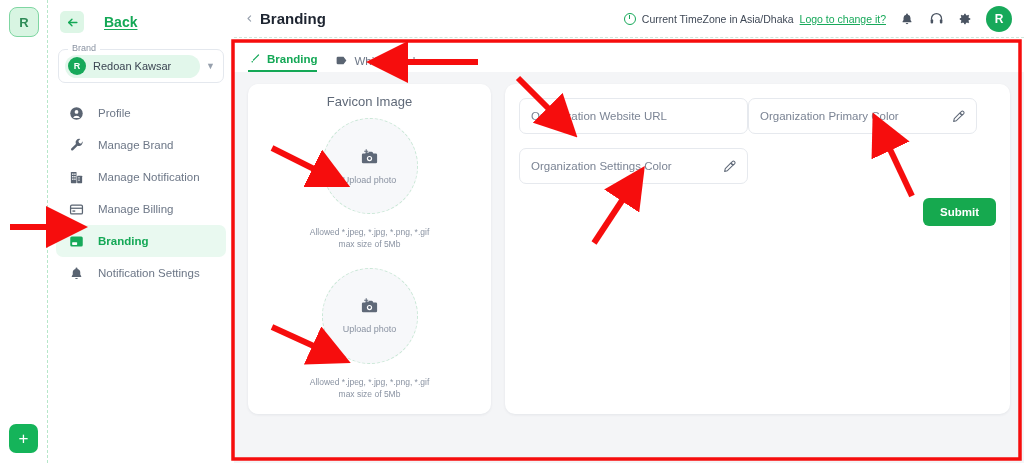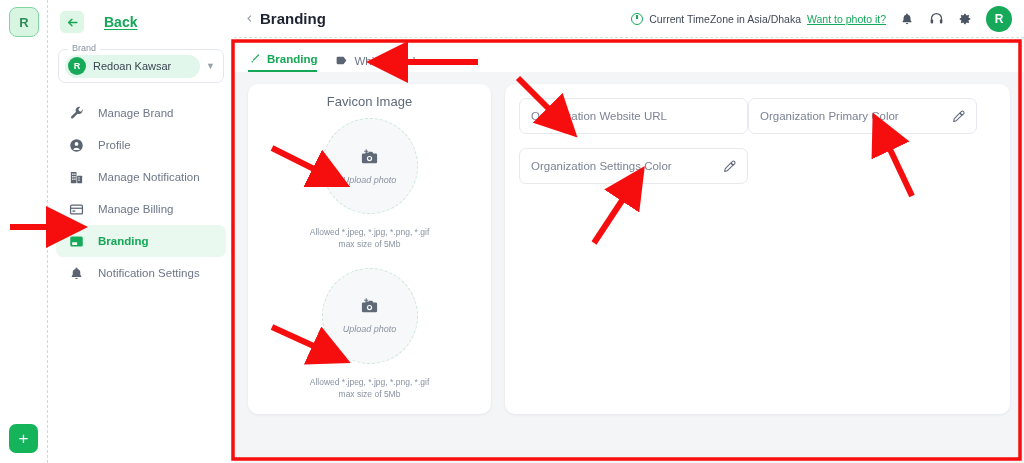--- a/index.html
+++ b/index.html
@@ -122,21 +122,21 @@
   }
   .card-left { width: 243px; height: 330px; padding-top: 10px; }
   .card-right { flex: 1; height: 330px; padding: 14px 14px 0 14px; }
 
   .upload-title { text-align: center; font-size: 13px; color: #5f6978; margin-bottom: 9px; }
   .dropzone {
     width: 96px; height: 96px; margin: 0 auto; border-radius: 50%;
     background: #f7f8fa; border: 1.3px dashed #c9e7d6;
     display: flex; flex-direction: column; align-items: center; justify-content: center; gap: 4px;
   }
-  .dz-label { font-size: 9px; color: #8a93a2; font-style: italic; }
+  .dz-label { font-size: 9px; color: #8a93a2; }
   .allowed { text-align: center; font-size: 8.5px; color: #8a93a2; line-height: 1.45; margin-top: 12px; }
 
   .field-row { display: flex; margin-bottom: 14px; }
   .field {
     height: 36px; border: 1px solid #e6e9ee; border-radius: 7px;
     display: flex; align-items: center; padding: 0 11px;
     font-size: 11.5px; color: #7b8494; background: #fff;
   }
   .field.half { width: 229px; }
   .field .fld-text { flex: 1; }
@@ -185,35 +185,35 @@
         <span class="brand-name">Redoan Kawsar</span>
       </span>
       <span class="brand-caret">▼</span>
     </div>
 
     <div class="nav-list">
 
       <div class="nav-item">
         <span class="nav-ico">
           <svg width="15" height="15" viewBox="0 0 24 24" fill="currentColor">
-            <path d="M21.7 5.2a5.9 5.9 0 0 1-7.9 7.1L6.4 19.7a2 2 0 0 1-2.8-2.8l7.4-7.4A5.9 5.9 0 0 1 18.1 1.6L15 4.7l1.1 3.2 3.2 1.1z"></path>
-          </svg>
-        </span>
-        <span class="nav-label">Manage Brand</span>
-      </div>
-
-      <div class="nav-item">
-        <span class="nav-ico">
-          <svg width="15" height="15" viewBox="0 0 24 24" fill="currentColor">
             <circle cx="12" cy="12" r="10" fill="currentColor"></circle>
             <circle cx="12" cy="9.4" r="3" fill="#ffffff"></circle>
             <path d="M6.4 19.2a6.2 6.2 0 0 1 11.2 0z" fill="#ffffff"></path>
           </svg>
         </span>
         <span class="nav-label">Profile</span>
+      </div>
+
+      <div class="nav-item">
+        <span class="nav-ico">
+          <svg width="15" height="15" viewBox="0 0 24 24" fill="currentColor">
+            <path d="M21.7 5.2a5.9 5.9 0 0 1-7.9 7.1L6.4 19.7a2 2 0 0 1-2.8-2.8l7.4-7.4A5.9 5.9 0 0 1 18.1 1.6L15 4.7l1.1 3.2 3.2 1.1z"></path>
+          </svg>
+        </span>
+        <span class="nav-label">Manage Brand</span>
       </div>
 
       <div class="nav-item">
         <span class="nav-ico">
           <svg width="15" height="15" viewBox="0 0 24 24" fill="currentColor">
             <rect x="3" y="3" width="9" height="18" rx="1"></rect>
             <rect x="13" y="9" width="8" height="12" rx="1"></rect>
             <rect x="5" y="5.6" width="2.2" height="2.2" fill="#fff"></rect>
             <rect x="8.4" y="5.6" width="2.2" height="2.2" fill="#fff"></rect>
             <rect x="5" y="9.6" width="2.2" height="2.2" fill="#fff"></rect>
@@ -268,21 +268,21 @@
         <svg width="9" height="9" viewBox="0 0 24 24" fill="none" stroke="currentColor" stroke-width="3" stroke-linecap="round" stroke-linejoin="round">
           <polyline points="15 5 8 12 15 19"></polyline>
         </svg>
       </span>
       <span class="page-title">Branding</span>
 
       <div class="topbar-right">
         <span class="tz">
           <span class="tz-clock"></span>
           <span>Current TimeZone in Asia/Dhaka</span>
-          <span class="tz-link">Want to photo it?</span>
+          <span class="tz-link">Logo to change it?</span>
         </span>
         <span class="hdr-ico">
           <svg width="14" height="14" viewBox="0 0 24 24" fill="currentColor">
             <path d="M12 2.5a1.6 1.6 0 0 1 1.6 1.6v.5a5.6 5.6 0 0 1 4.4 5.5v3.6l1.6 2.6a.8.8 0 0 1-.7 1.2H5.1a.8.8 0 0 1-.7-1.2L6 13.7v-3.6a5.6 5.6 0 0 1 4.4-5.5v-.5A1.6 1.6 0 0 1 12 2.5z"></path>
             <path d="M9.6 19a2.5 2.5 0 0 0 4.8 0z"></path>
           </svg>
         </span>
         <span class="hdr-ico">
           <svg width="15" height="15" viewBox="0 0 24 24" fill="none" stroke="currentColor" stroke-width="2">
             <path d="M4 14v-2a8 8 0 0 1 16 0v2"></path>
@@ -386,20 +386,23 @@
             <span class="fld-text">Organization Settings Color</span>
             <span class="pipette">
               <svg width="13" height="13" viewBox="0 0 24 24" fill="none" stroke="#5f6978" stroke-width="1.9" stroke-linecap="round" stroke-linejoin="round">
                 <path d="M17.2 2.9a2.9 2.9 0 0 1 4.1 4.1l-2.3 2.3-4.1-4.1z"></path>
                 <path d="M14.2 5.9 4.2 15.9 3 21l5.1-1.2 10-10z"></path>
               </svg>
             </span>
           </div>
         </div>
 
+        <div class="submit-row">
+          <button class="submit-btn">Submit</button>
+        </div>
 
       </div>
 
     </div>
   </div>
 
   <svg class="overlay" width="1024" height="463">
     <defs>
       <marker id="ah" markerWidth="7" markerHeight="7" refX="1" refY="3.5" orient="auto">
         <polygon points="0 0, 7 3.5, 0 7" fill="#f60d0d"></polygon>

